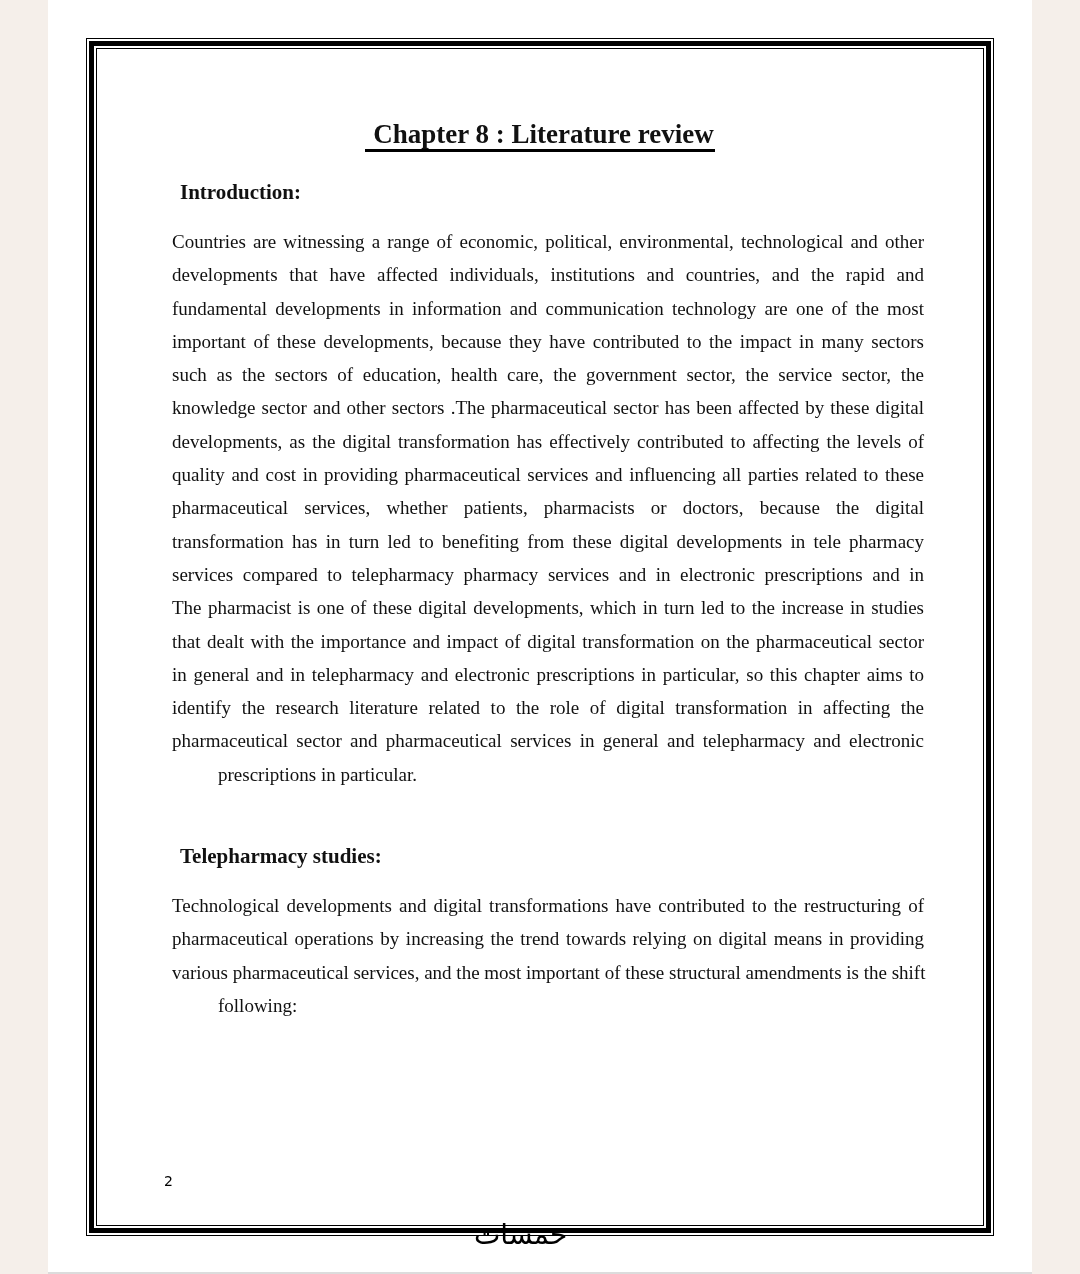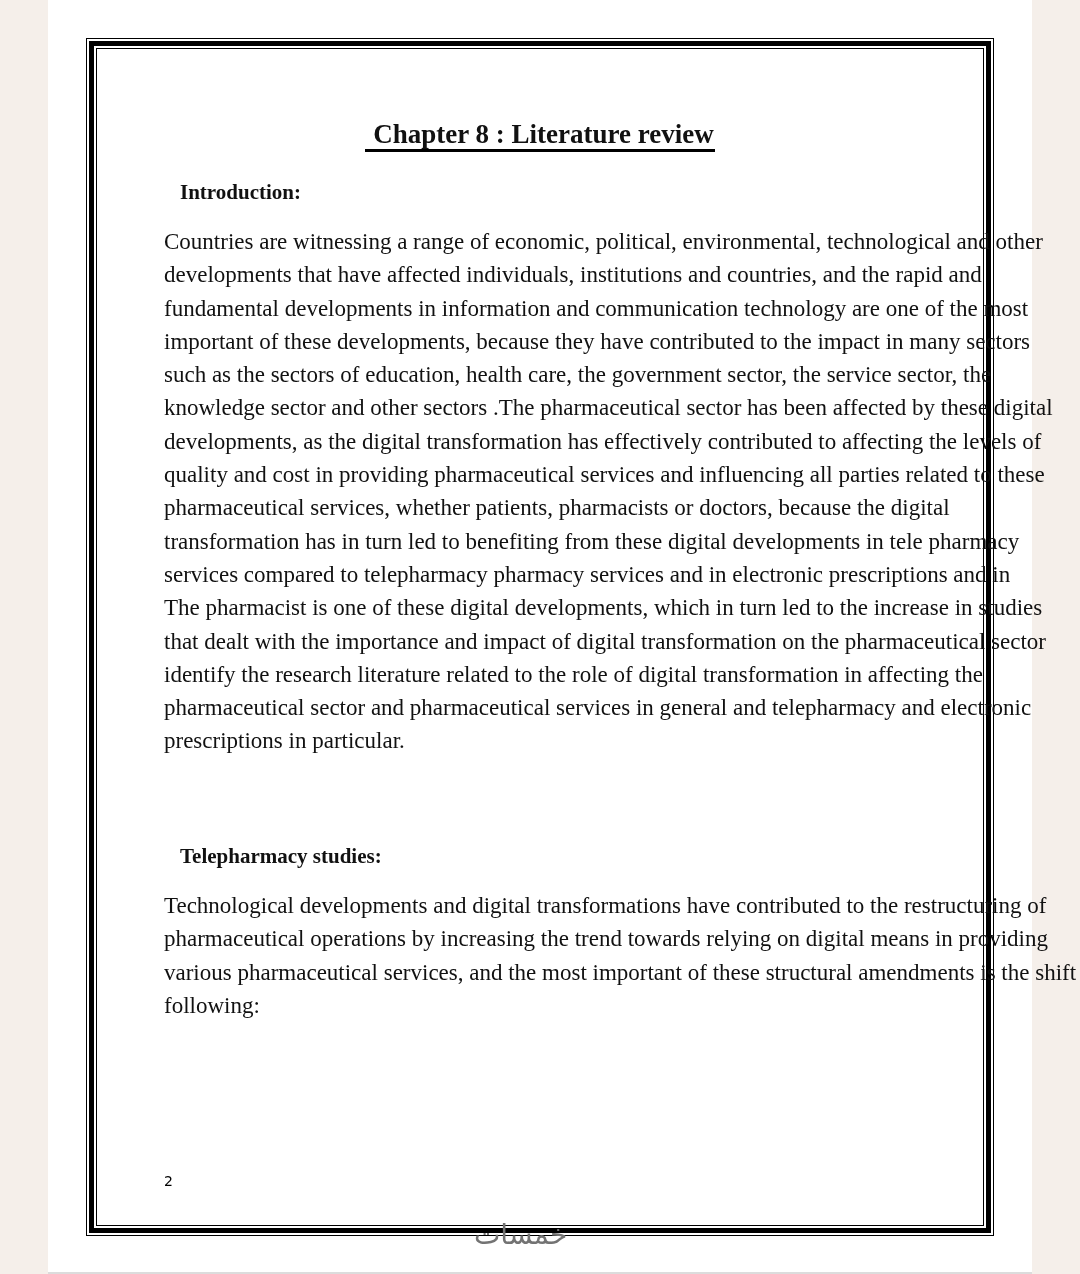--- a/index.html
+++ b/index.html
@@ -5,25 +5,25 @@
   html, body { margin:0; padding:0; }
   body { width:1080px; height:1274px; background:#f5efea; position:relative; overflow:hidden; }
   .page { position:absolute; left:48px; top:0; width:984px; height:1272px; background:#ffffff; border-bottom:2px solid #dcdcdc; }
   .frame-outer { position:absolute; left:38px; top:38px; width:908px; height:1198px; border:1px solid #000; box-sizing:border-box; }
   .frame-mid { position:absolute; left:2px; top:2px; right:2px; bottom:2px; border:5px solid #000; }
   .frame-inner { position:absolute; left:2px; top:2px; right:2px; bottom:2px; border:1px solid #000; }
   .content { position:absolute; left:116px; top:0; width:752px; font-family:"Liberation Serif", serif; color:#111; }
   .title { position:absolute; top:114px; left:0; width:752px; text-align:center; font-weight:bold; font-size:27px; line-height:40px; }
   .title span { border-bottom:3px solid #000; padding:0 1px 0 8px; line-height:30px; display:inline-block; }
   .h { position:absolute; left:0; font-weight:bold; font-size:21px; line-height:28px;margin-left:16px; }
-  .para { position:absolute; left:0; width:752px; font-size:23px; line-height:33.3px; text-align:justify; }
+  .para { position:absolute; left:8px; width:752px; font-size:19px; line-height:33.3px; text-align:justify; }
   .para .ln { display:block; text-align:justify; text-align-last:justify; white-space:nowrap; height:33.3px; }
-  .para .ln.last { text-align-last:left; }
+  .para .ln.last { text-align-last:left;margin-left:46px; }
   .pagenum { position:absolute; left:116px; top:1173px; font-family:"DejaVu Sans", sans-serif; font-size:14px; color:#000; }
-  .watermark { position:absolute; left:426px; top:1218px; font-family:"DejaVu Sans", sans-serif; font-size:28px; color:#737373; letter-spacing:1px; }
+  .watermark { position:absolute; left:426px; top:1218px; font-family:"DejaVu Sans", sans-serif; font-size:28px; color:#000000; letter-spacing:1px; }
 </style>
 </head>
 <body>
 
 <div class="page">
   <div class="frame-outer">
     <div class="frame-mid">
         <div class="frame-inner"></div>
       </div>
   </div>
@@ -39,20 +39,21 @@
         <span class="ln">important of these developments, because they have contributed to the impact in many sectors</span>
         <span class="ln">such as the sectors of education, health care, the government sector, the service sector, the</span>
         <span class="ln">knowledge sector and other sectors  .The pharmaceutical sector has been affected by these digital</span>
         <span class="ln">developments, as the digital transformation has effectively contributed to affecting the levels of</span>
         <span class="ln">quality and cost in providing pharmaceutical services and influencing all parties related to these</span>
         <span class="ln">pharmaceutical services, whether patients, pharmacists or doctors, because the digital</span>
         <span class="ln">transformation has in turn led to benefiting from these digital developments in tele pharmacy</span>
         <span class="ln">services compared to telepharmacy pharmacy services and in electronic prescriptions and in</span>
         <span class="ln">The pharmacist is one of these digital developments, which in turn led to the increase in studies</span>
         <span class="ln">that dealt with the importance and impact of digital transformation on the pharmaceutical sector</span>
+        <span class="ln">in general and in telepharmacy and electronic prescriptions in particular, so this chapter aims to</span>
         <span class="ln">identify the research literature related to the role of digital transformation in affecting the</span>
         <span class="ln">pharmaceutical sector and pharmaceutical services in general and telepharmacy and electronic</span>
         <span class="ln last">prescriptions in particular.</span>
       </div>
 
     <div class="h" style="top:842px;text-align:right;">Telepharmacy studies:</div>
     <div class="para" style="top:889px;" id="para1">
         <span class="ln">Technological developments and digital transformations have contributed to the restructuring of</span>
         <span class="ln">pharmaceutical operations by increasing the trend towards relying on digital means in providing</span>
         <span class="ln">various pharmaceutical services, and the most important of these structural amendments is the shift</span>

